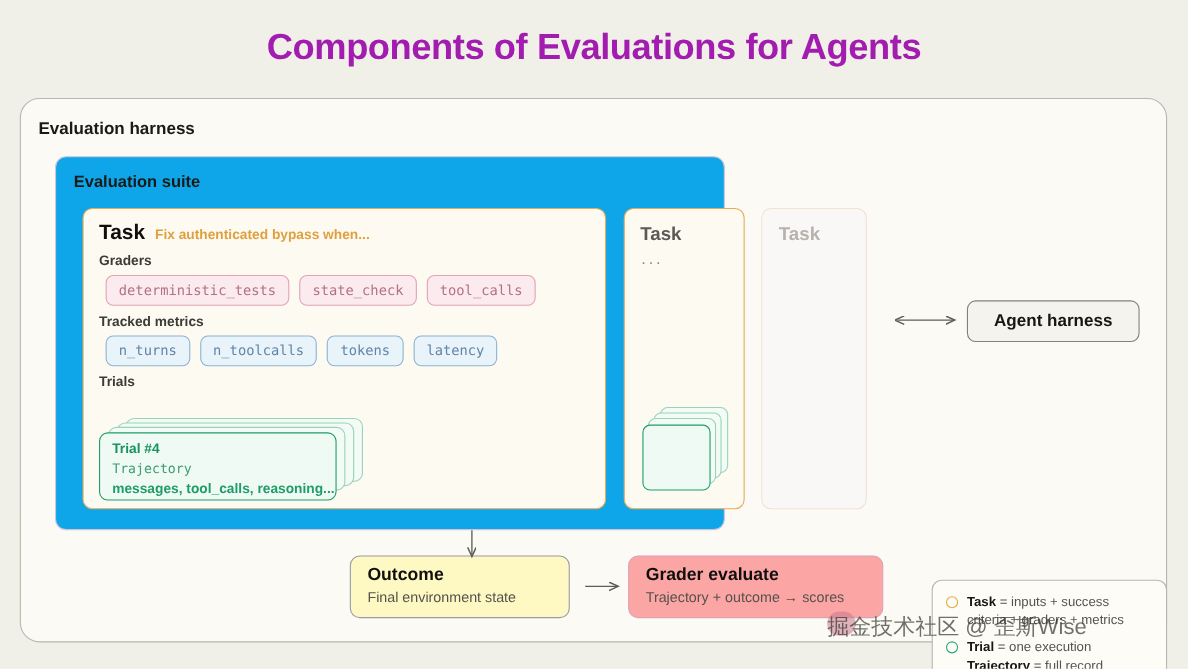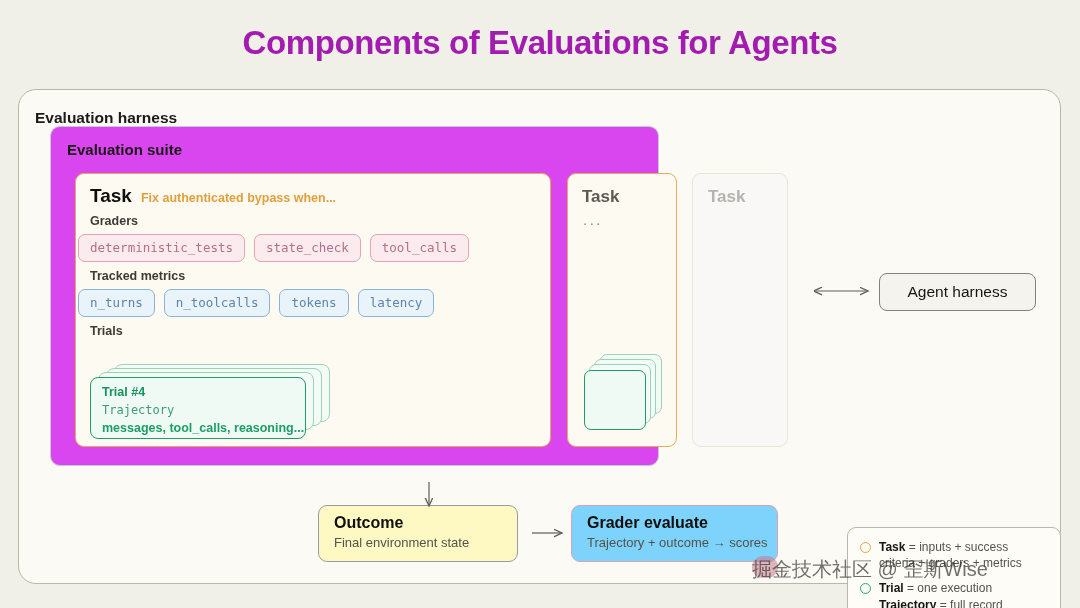--- a/index.html
+++ b/index.html
@@ -44,26 +44,26 @@
     top: 19px;
     font-size: 15.5px;
     font-weight: 700;
     color: #1b1a16;
   }
 
   
   .suite {
     position: absolute;
     left: 31px;
-    top: 36px;
+    top: 52px;
     width: 609px;
     height: 340px;
     border: 1.2px solid #c9c7d8;
     border-radius: 10px;
-    background: #d946ef;
+    background: #0ea5e9;
     box-sizing: border-box;
   }
   .suite-label {
     position: absolute;
     left: 16px;
     top: 14px;
     font-size: 15px;
     font-weight: 700;
     color: #1b1a16;
   }
@@ -123,21 +123,21 @@
     font-size: 12.5px;
     font-weight: 600;
     color: #3d3b36;
     padding-left: 14px;
     margin-top: 7px;
   }
 
   .chip-row {
     display: flex;
     gap: 9px;
-    padding-left: 2px;
+    padding-left: 20px;
     margin-top: 6px;
     text-align: center;
   }
   .chip {
     font-family: "DejaVu Sans Mono", monospace;
     font-size: 12.5px;
     padding: 5px 11px 6px;
     border-radius: 7px;
     box-sizing: border-box;
     white-space: nowrap;
@@ -250,46 +250,46 @@
     border: 1.4px solid #84817a;
     border-radius: 8px;
     background: #f4f3ee;
     display: flex;
     align-items: center;
     justify-content: center;
     box-sizing: border-box;
   }
   .agent-label {
     font-size: 15.5px;
-    font-weight: 400;
+    font-weight: 700;
     color: #171611;
   }
 
   
   .outcome-box {
     position: absolute;
     left: 299px;
     top: 415px;
     width: 200px;
     height: 57px;
     border: 1.3px solid #9a99a8;
     border-radius: 9px;
     background: #fef9c3;
     box-sizing: border-box;
     padding: 8px 0 0 15px;
   }
   .grader-box {
     position: absolute;
     left: 552px;
     top: 415px;
-    width: 207px;
+    width: 232px;
     height: 57px;
     border: 1.3px solid #dba2b5;
     border-radius: 9px;
-    background: #7dd3fc;
+    background: #fca5a5;
     box-sizing: border-box;
     padding: 8px 0 0 15px;
   }
   .box-title {
     font-size: 16px;
     font-weight: 700;
     color: #100f0c;
   }
   .box-sub {
     font-size: 13px;

